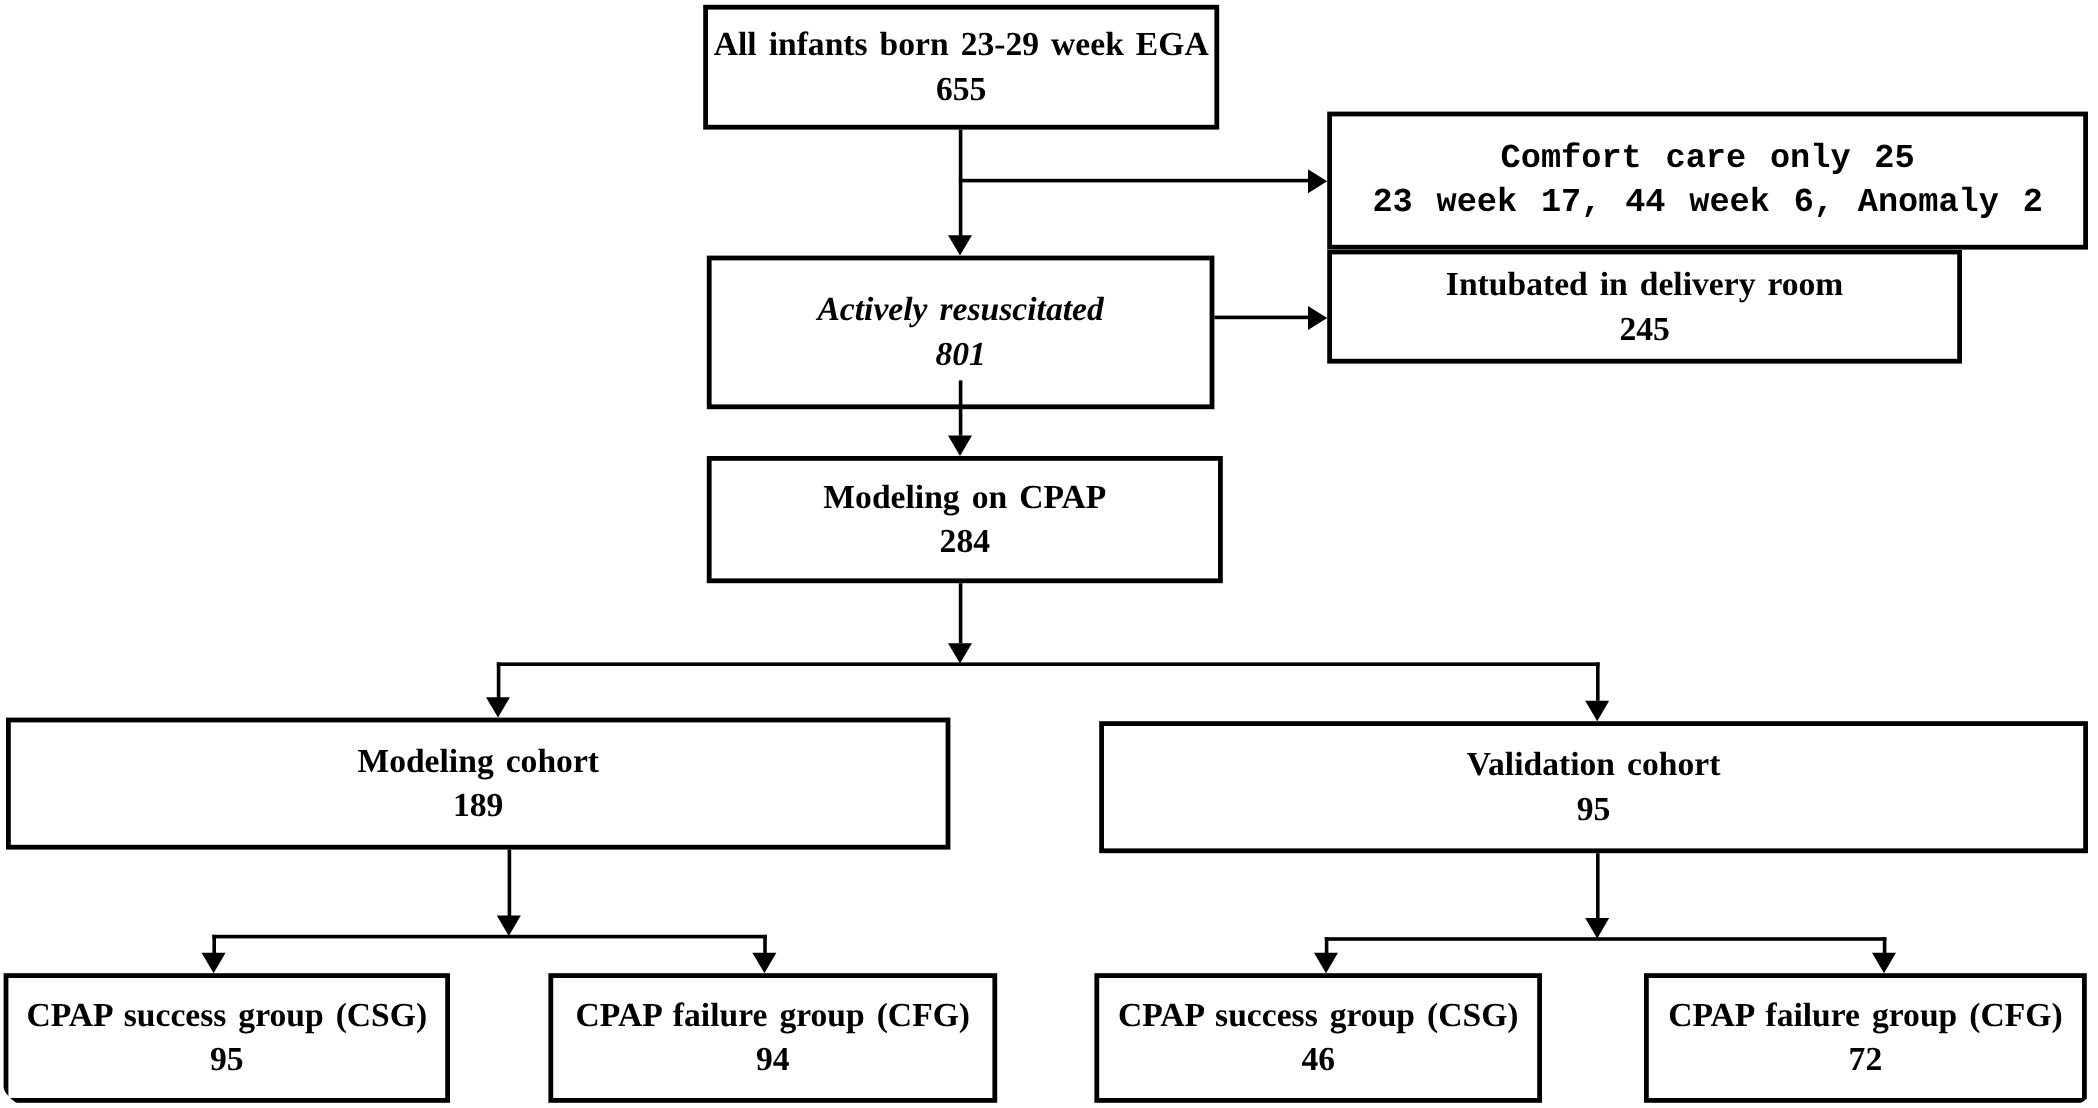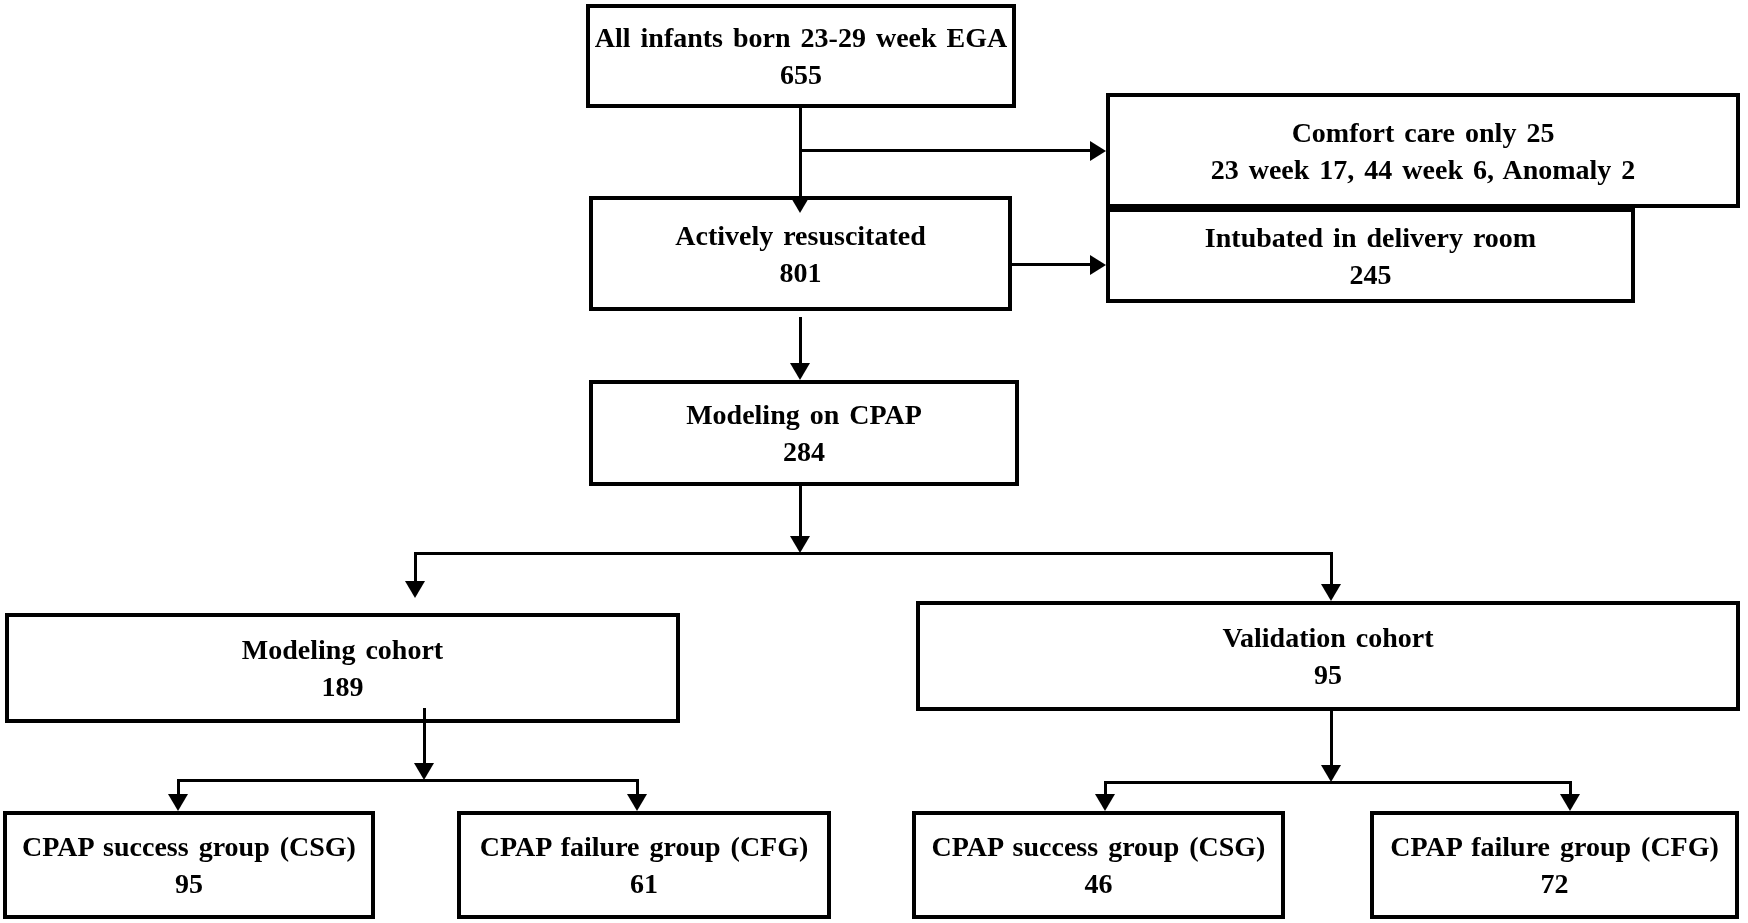--- a/index.html
+++ b/index.html
@@ -7,20 +7,21 @@
     padding: 0;
     background: #ffffff;
   }
   #canvas {
     position: relative;
     width: 1748px;
     height: 923px;
     background: #ffffff;
     overflow: hidden;
     font-family: "Liberation Serif", "DejaVu Serif", serif;
+    border-radius: 28px;
   }
   .node {
     position: absolute;
     box-sizing: border-box;
     border: 4px solid #000000;
     background: #ffffff;
     display: flex;
     flex-direction: column;
     align-items: center;
     justify-content: center;
@@ -51,58 +52,58 @@
 </head>
 <body>
 
 <div id="canvas">
 
   <div class="node" style="left:586px; top:4px; width:430px; height:104px;">
     <span class="lbl">All infants born 23-29 week EGA</span>
     <span class="val">655</span>
   </div>
 
-  <div class="node" style="left:1106px; top:93px; width:634px; height:115px;">
+  <div class="node" style="left:1106px; top:93px; width:634px; height:115px;font-family:Liberation Mono, monospace;">
     <span class="lbl">Comfort care only 25</span>
     <span class="val">23 week 17, 44 week 6, Anomaly 2</span>
   </div>
 
-  <div class="node" style="left:589px; top:196px; width:423px; height:115px;">
+  <div class="node" style="left:589px; top:213px; width:423px; height:128px;font-style:italic;">
     <span class="lbl">Actively resuscitated</span>
     <span class="val">801</span>
   </div>
 
   <div class="node" style="left:1106px; top:208px; width:529px; height:95px;">
     <span class="lbl">Intubated in delivery room</span>
     <span class="val">245</span>
   </div>
 
   <div class="node" style="left:589px; top:380px; width:430px; height:106px;">
     <span class="lbl">Modeling on CPAP</span>
     <span class="val">284</span>
   </div>
 
-  <div class="node" style="left:5px; top:613px; width:675px; height:110px;text-align:right;">
+  <div class="node" style="left:5px; top:598px; width:787px; height:110px;text-align:right;">
     <span class="lbl">Modeling cohort</span>
     <span class="val">189</span>
   </div>
 
   <div class="node" style="left:916px; top:601px; width:824px; height:110px;">
     <span class="lbl">Validation cohort</span>
     <span class="val">95</span>
   </div>
 
   <div class="node" style="left:3px; top:811px; width:372px; height:108px;">
     <span class="lbl">CPAP success group (CSG)</span>
     <span class="val">95</span>
   </div>
 
   <div class="node" style="left:457px; top:811px; width:374px; height:108px;">
     <span class="lbl">CPAP failure group (CFG)</span>
-    <span class="val">61</span>
+    <span class="val">94</span>
   </div>
 
   <div class="node" style="left:912px; top:811px; width:373px; height:108px;">
     <span class="lbl">CPAP success group (CSG)</span>
     <span class="val">46</span>
   </div>
 
   <div class="node" style="left:1370px; top:811px; width:369px; height:108px;">
     <span class="lbl">CPAP failure group (CFG)</span>
     <span class="val">72</span>

